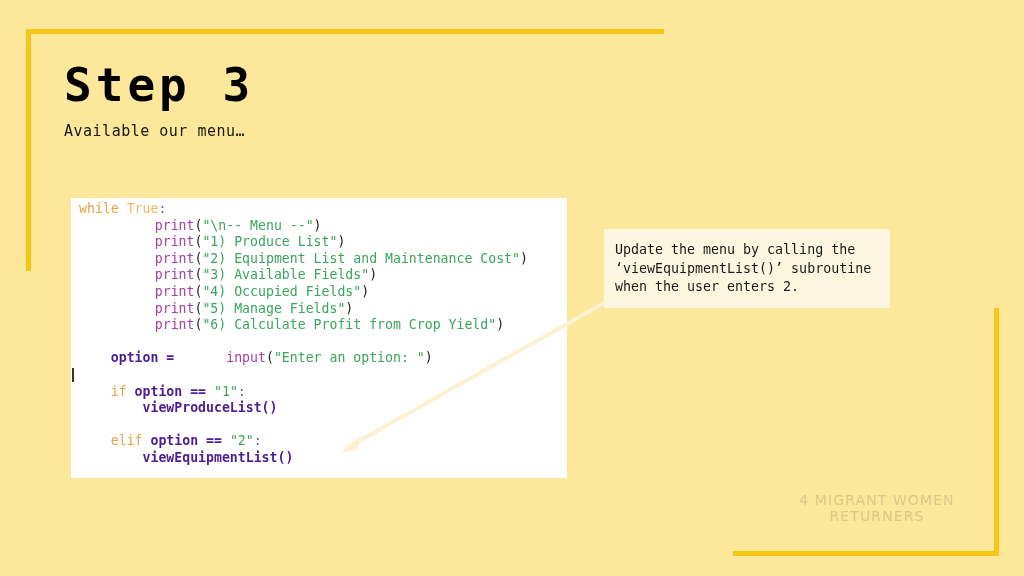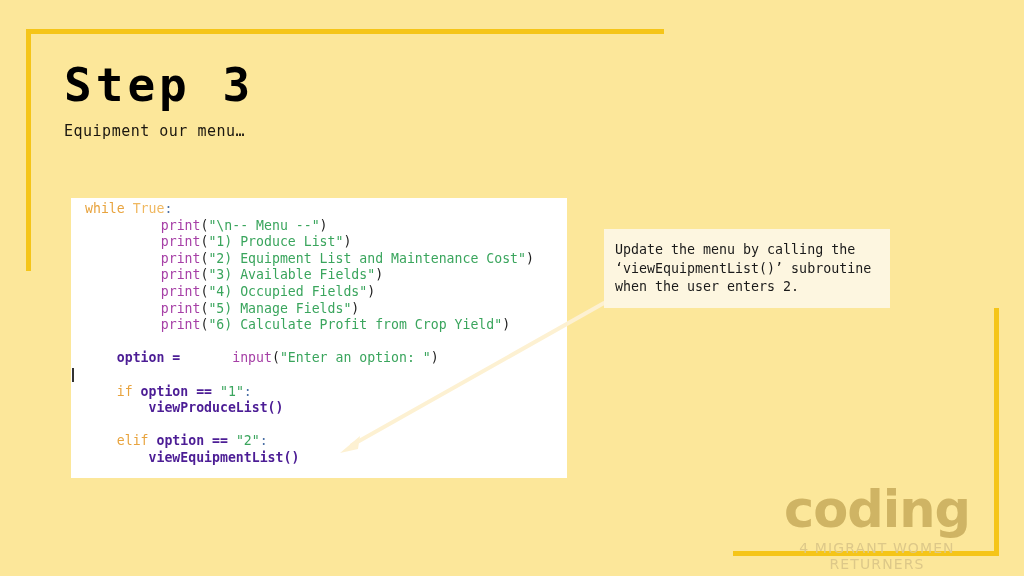--- a/index.html
+++ b/index.html
@@ -86,21 +86,21 @@
     left: 0px;
     top: 3px;
     width: 100%;
     font-family: "DejaVu Sans Mono", monospace;
     font-size: 13.2px;
     line-height: 16.6px;
     color: #1c1c1c;
     white-space: pre;
   }
   .code-line {
-    padding-left: 14px;
+    padding-left: 8px;
     height: 16.6px;
     white-space: pre;
   }
   .tok-kw        { color: #e8a33d; }
   .tok-const     { color: #f0b860; }
   .tok-builtin   { color: #a63fa6; margin-left: 44px; }
   .tok-str       { color: #3aa55d; }
   .tok-punct     { color: #4a6fa5; }
   .tok-op        { color: #1c1c1c; }
   .tok-plain     { color: #4c1d95; font-weight: bold; }
@@ -169,32 +169,31 @@
 </style>
 </head>
 <body>
 
 <div class="frame-top-line"></div>
 <div class="frame-left-line"></div>
 <div class="frame-right-line"></div>
 <div class="frame-bottom-line"></div>
 
 <div class="page-title">Step 3</div>
-<div class="page-subtitle">Equipment our menu…</div>
+<div class="page-subtitle">Available our menu…</div>
 
 <div class="code-panel">
   <div class="code-lines" id="code-lines"><div class="code-line"><span class="tok-kw">while </span><span class="tok-const">True</span><span class="tok-punct">:</span></div><div class="code-line"><span class="tok-plain">    </span><span class="tok-builtin">print</span><span class="tok-op">(</span><span class="tok-str">"\n-- Menu --"</span><span class="tok-op">)</span></div><div class="code-line"><span class="tok-plain">    </span><span class="tok-builtin">print</span><span class="tok-op">(</span><span class="tok-str">"1) Produce List"</span><span class="tok-op">)</span></div><div class="code-line"><span class="tok-plain">    </span><span class="tok-builtin">print</span><span class="tok-op">(</span><span class="tok-str">"2) Equipment List and Maintenance Cost"</span><span class="tok-op">)</span></div><div class="code-line"><span class="tok-plain">    </span><span class="tok-builtin">print</span><span class="tok-op">(</span><span class="tok-str">"3) Available Fields"</span><span class="tok-op">)</span></div><div class="code-line"><span class="tok-plain">    </span><span class="tok-builtin">print</span><span class="tok-op">(</span><span class="tok-str">"4) Occupied Fields"</span><span class="tok-op">)</span></div><div class="code-line"><span class="tok-plain">    </span><span class="tok-builtin">print</span><span class="tok-op">(</span><span class="tok-str">"5) Manage Fields"</span><span class="tok-op">)</span></div><div class="code-line"><span class="tok-plain">    </span><span class="tok-builtin">print</span><span class="tok-op">(</span><span class="tok-str">"6) Calculate Profit from Crop Yield"</span><span class="tok-op">)</span></div><div class="code-line"> </div><div class="code-line"><span class="tok-plain">    option = </span><span class="tok-builtin">input</span><span class="tok-op">(</span><span class="tok-str">"Enter an option: "</span><span class="tok-op">)</span></div><div class="code-line"> </div><div class="code-line"><span class="tok-plain">    </span><span class="tok-kw">if</span><span class="tok-plain"> option == </span><span class="tok-str">"1"</span><span class="tok-punct">:</span></div><div class="code-line"><span class="tok-plain">        viewProduceList()</span></div><div class="code-line"> </div><div class="code-line"><span class="tok-plain">    </span><span class="tok-kw">elif</span><span class="tok-plain"> option == </span><span class="tok-str">"2"</span><span class="tok-punct">:</span></div><div class="code-line"><span class="tok-plain">        viewEquipmentList()</span></div></div>
   <div class="code-caret"></div>
 </div>
 
 <svg class="connector-arrow" viewBox="0 0 290 175" width="290" height="175">
   <line x1="274" y1="18" x2="22" y2="160" stroke="#fdf1d2" stroke-width="4" stroke-linecap="round"></line>
   <polygon points="10,168 30,151 28,164" fill="#fdf1d2"></polygon>
 </svg>
 
 <div class="callout-box">
   <div class="callout-text">Update the menu by calling the ‘viewEquipmentList()’ subroutine when the user enters 2.</div>
 </div>
 
 <div class="brand-logo">
-  <div class="brand-word">coding</div>
   <div class="brand-tagline">4 MIGRANT WOMEN RETURNERS</div>
 </div>
 
 </body></html>

